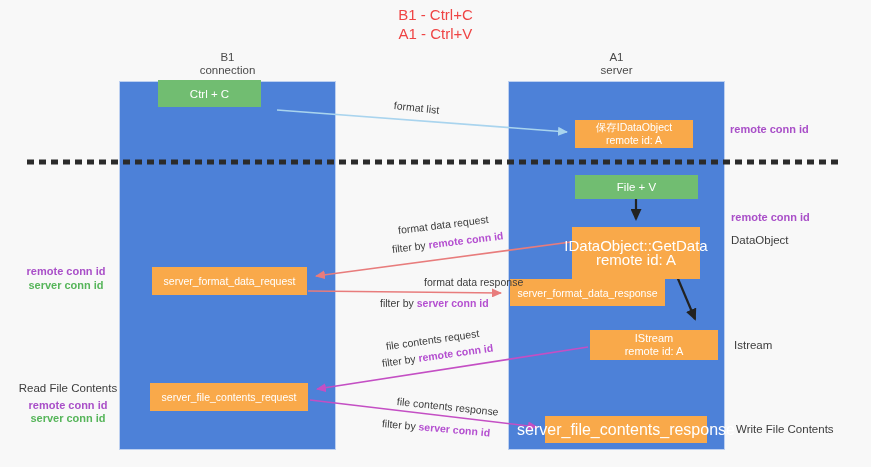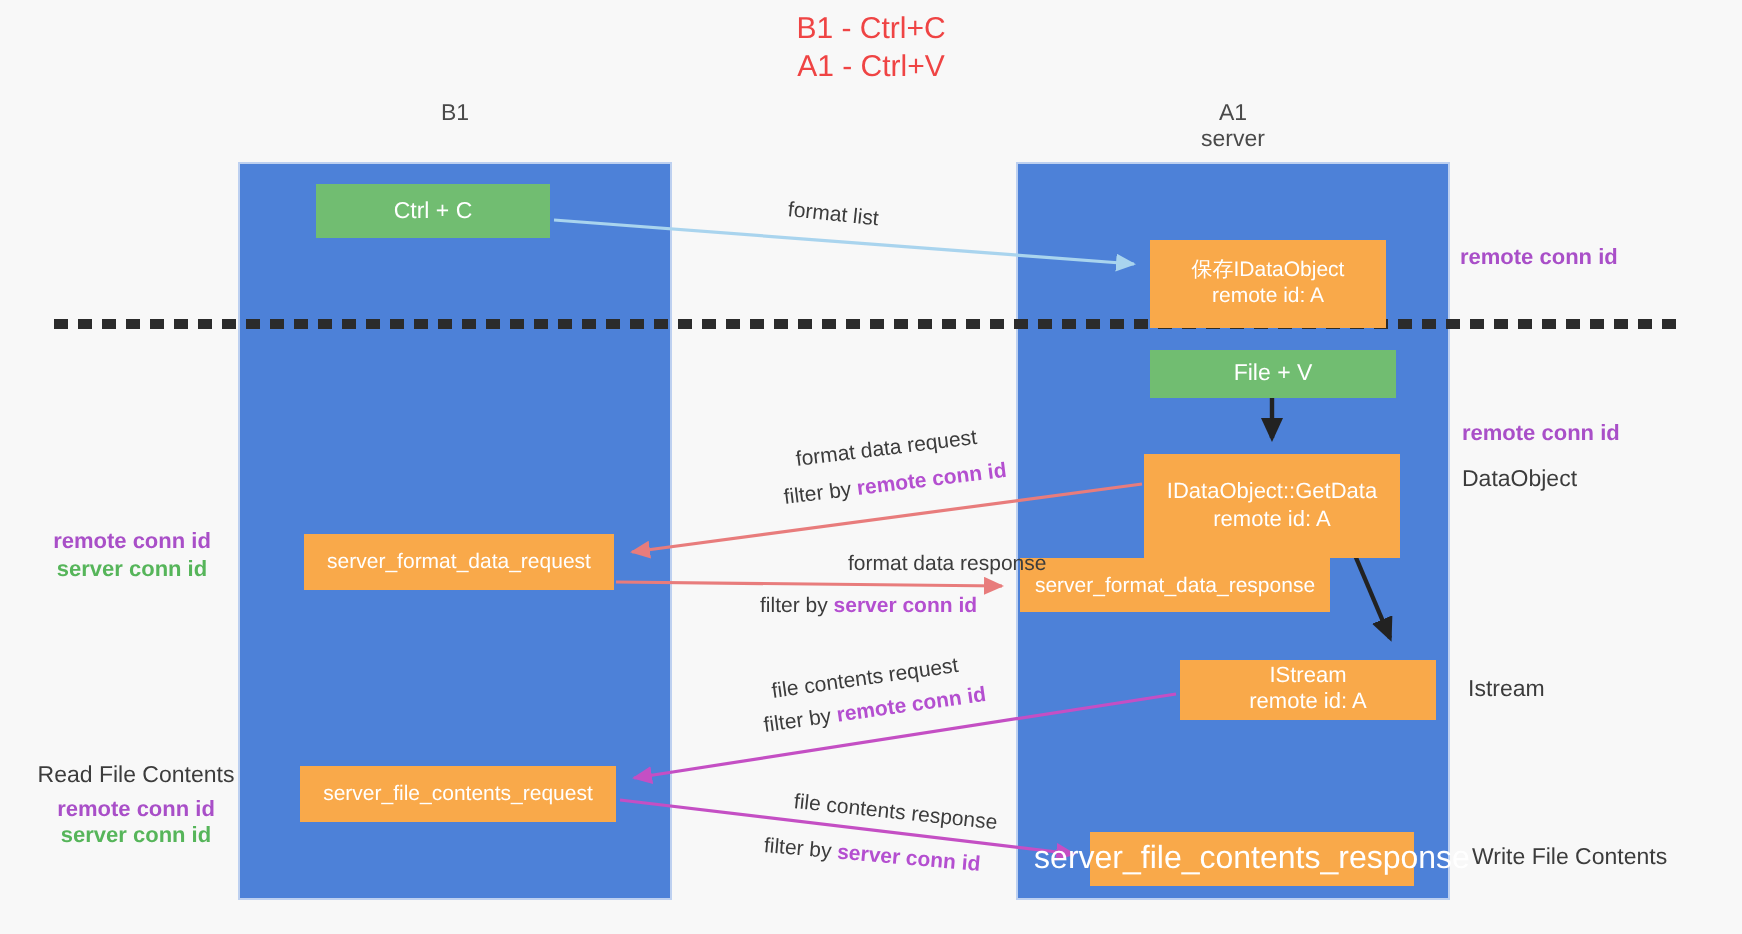--- a/index.html
+++ b/index.html
@@ -24,24 +24,24 @@
   #col-b1 { left:119px; }
   #col-a1 { left:508px; }
   #arrows { position:absolute; left:0; top:0; z-index:3; pointer-events:none; }
   .box {
     position:absolute; display:flex; flex-direction:column; align-items:center;
     justify-content:center; color:#ffffff; text-align:center; z-index:4;
     white-space:nowrap;
   }
   .box.green  { background:#71bd71; }
   .box.orange { background:#f9a94a; }
-  #box-ctrl-c   { left:158px; top:92px;  width:117px; height:27px; font-size:11.5px; }
-  #box-save     { left:575px; top:120px; width:118px; height:44px; font-size:10.5px; line-height:13px; }
+  #box-ctrl-c   { left:158px; top:80px;  width:103px; height:27px; font-size:11.5px; }
+  #box-save     { left:575px; top:120px; width:118px; height:28px; font-size:10.5px; line-height:13px; }
   #box-ctrl-v   { left:575px; top:175px; width:123px; height:24px; font-size:11.5px; }
-  #box-getdata  { left:572px; top:227px; width:128px; height:52px; font-size:11px;  line-height:14px; }
+  #box-getdata  { left:572px; top:227px; width:128px; height:52px; font-size:15px;  line-height:14px; }
   #box-fmt-req  { left:152px; top:267px; width:155px; height:28px; font-size:10.5px; }
   #box-fmt-resp { left:510px; top:279px; width:155px; height:27px; font-size:10.5px; }
   #box-istream  { left:590px; top:330px; width:128px; height:30px; font-size:11px;  line-height:13px; }
   #box-file-req { left:150px; top:383px; width:158px; height:28px; font-size:10.5px; }
   #box-file-resp{ left:545px; top:416px; width:162px; height:27px; font-size:16px; }
   .lbl {
     position:absolute; font-size:11px; color:#3c3c3c; white-space:nowrap;
     z-index:5; transform-origin:left center;
   }
   .purple  { color:#a94fc8; font-weight:bold; }
@@ -71,20 +71,21 @@
 
 <div class="canvas">
 
   <div class="title">
     <div>B1 - Ctrl+C</div>
     <div>A1 - Ctrl+V</div>
   </div>
 
   <div class="colhead" id="head-b1">
     <div>B1</div>
+    <div>connection</div>
   </div>
   <div class="colhead" id="head-a1">
     <div>A1</div>
     <div>server</div>
   </div>
 
   <div class="column" id="col-b1"></div>
   <div class="column" id="col-a1"></div>
 
   <svg id="arrows" width="871" height="467" viewBox="0 0 871 467">

